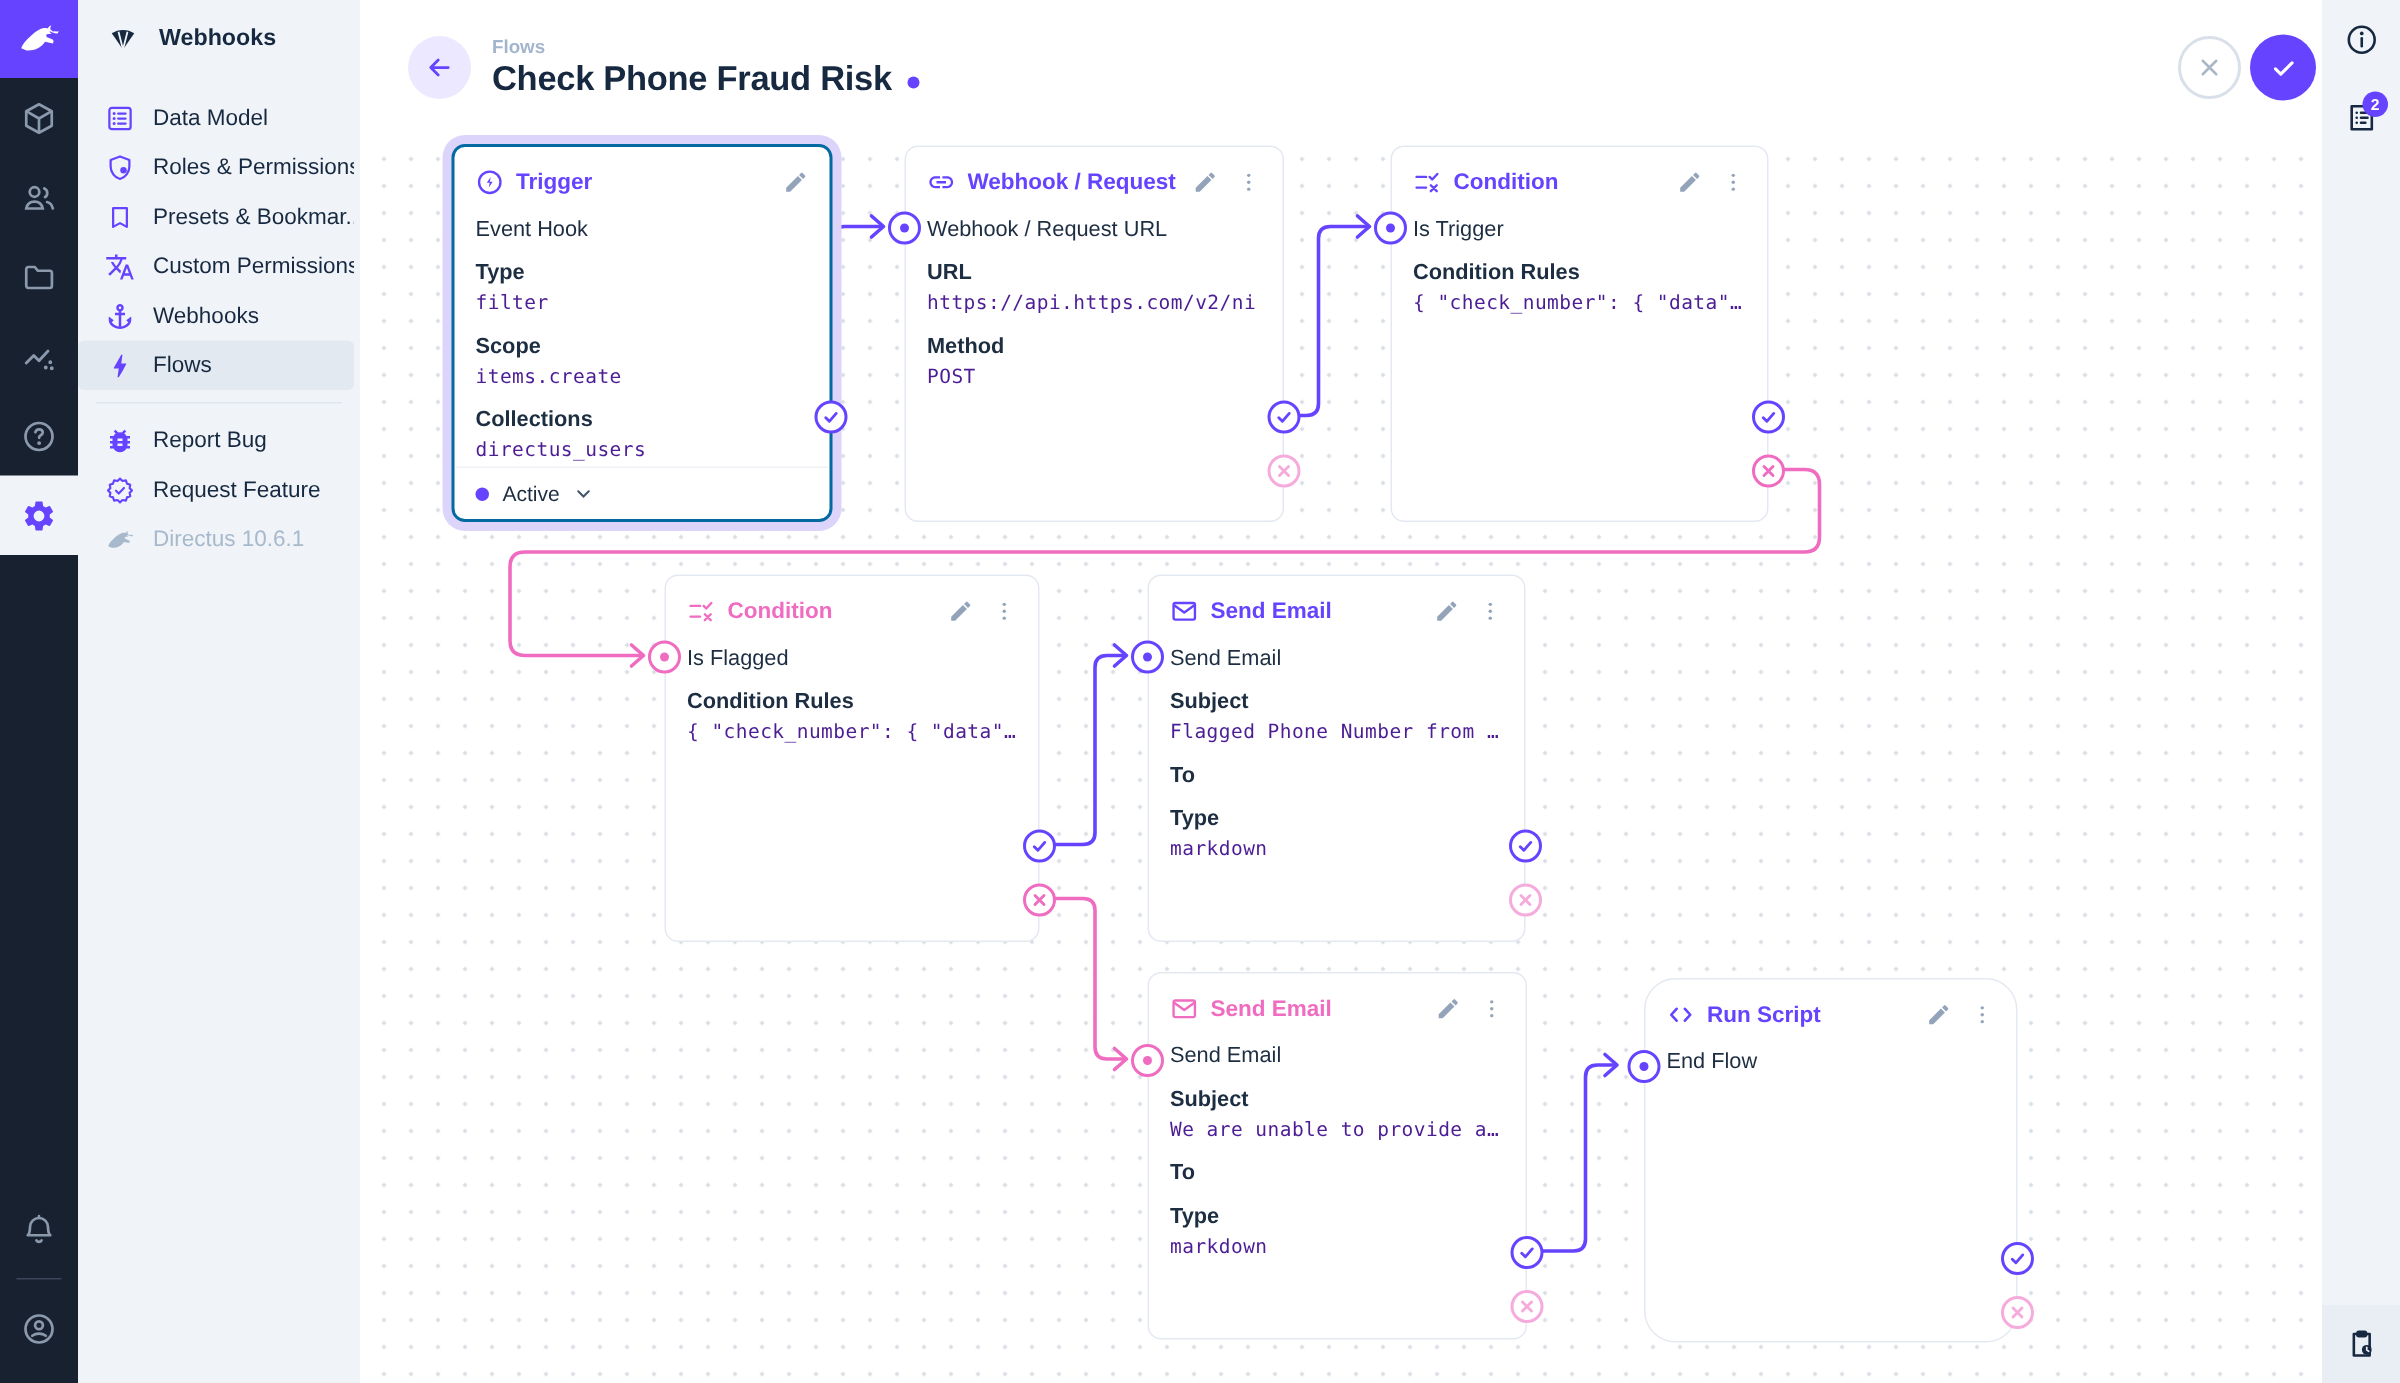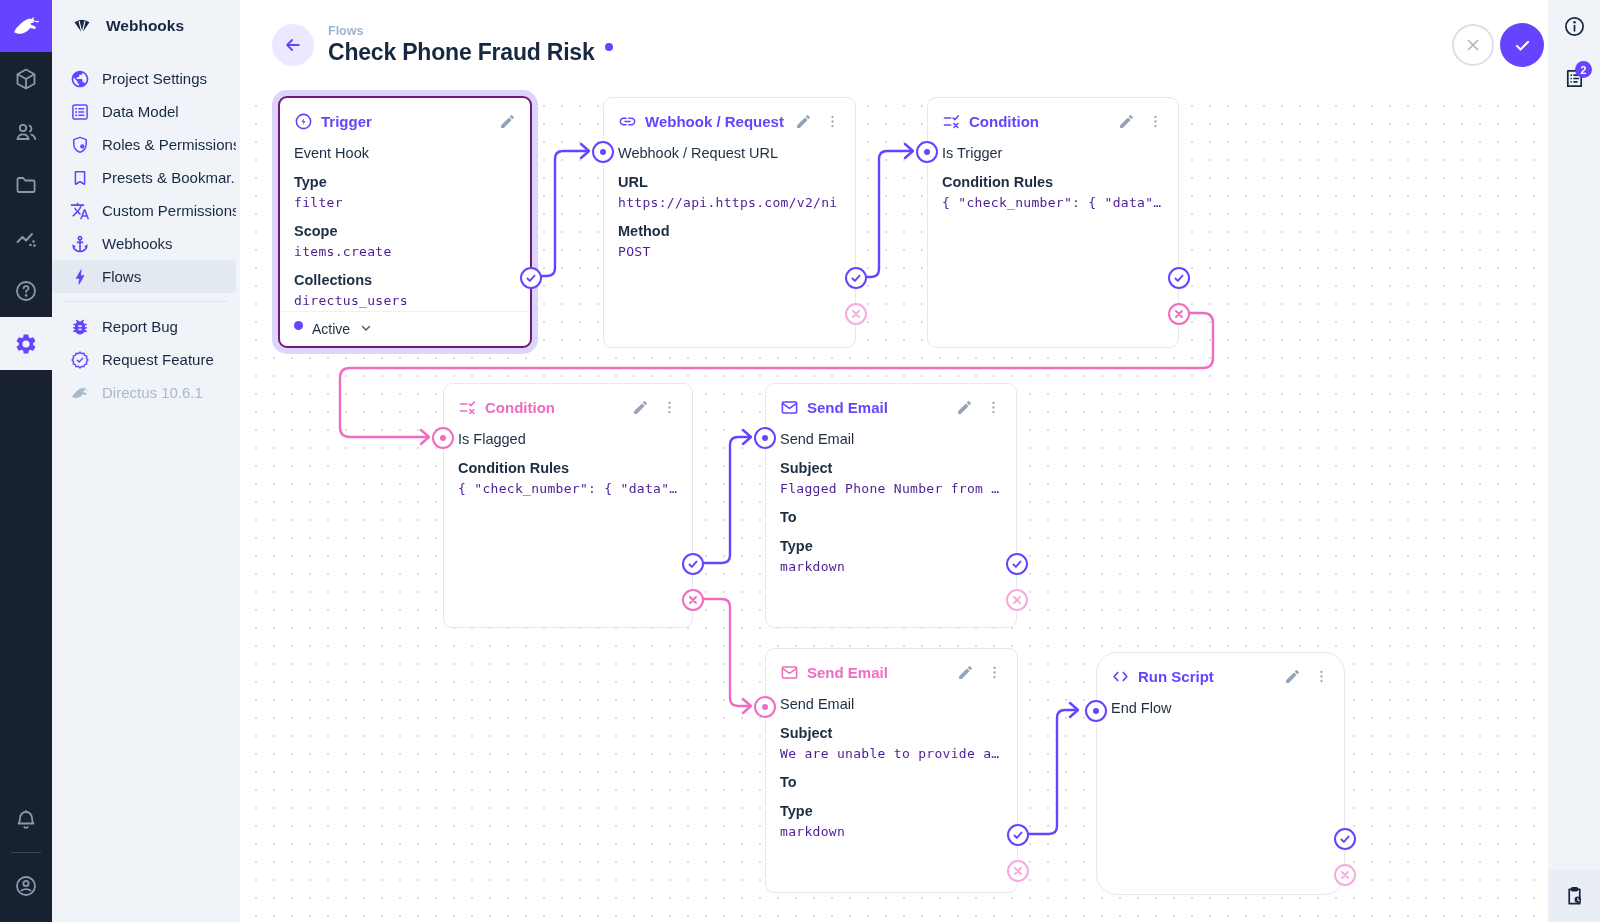--- a/index.html
+++ b/index.html
@@ -34,43 +34,43 @@
 
   
   .main { position:relative; flex:1; height:100%; background:#fff; overflow:hidden; }
   .grid-layer { position:absolute; left:0; right:0; top:90px; bottom:0;
     background-image:radial-gradient(circle,#d9dee5 1.3px,transparent 1.5px);
     background-size:18px 18px; background-position:7px 7px; }
   .main-header { position:absolute; top:0; left:0; right:0; height:90px; display:flex; align-items:center; padding-left:32px; z-index:30; }
   .back-btn { width:42px; height:42px; border-radius:50%; background:rgba(102,68,255,.12); color:#6644ff; display:flex; align-items:center; justify-content:center; cursor:pointer; }
   .title-block { margin-left:14px; }
   .breadcrumb { font-size:12.5px; font-weight:600; color:#a2b5cc; margin-bottom:1px; }
-  .title-row { display:flex; }
+  .title-row { display:flex; align-items:center; }
   .page-title { font-size:23px; font-weight:700; color:#172940; letter-spacing:-.2px; }
   .unsaved-dot { width:8px; height:8px; border-radius:50%; background:#6644ff; margin-left:10px; margin-top:4px; }
   .header-actions { margin-left:auto; margin-right:56px; display:flex; align-items:center; gap:6px; }
   .btn-cancel { width:42px; height:42px; border-radius:50%; background:#fff; border:2px solid #d9e0ea; color:#a9b6c8; display:flex; align-items:center; justify-content:center; cursor:pointer; }
   .btn-save { width:44px; height:44px; border-radius:50%; background:#6644ff; border:none; color:#fff; display:flex; align-items:center; justify-content:center; cursor:pointer; }
 
   
   .wires { position:absolute; left:0; top:0; width:1308px; height:922px; pointer-events:none; z-index:5; }
   .card { position:absolute; background:#fff; border:1.5px solid #e4e9f1; border-radius:9px; z-index:10; }
-  .card.selected { border:2px solid #701a75; box-shadow:0 0 0 6px #ddd4fb; }
+  .card.selected { border:2px solid #0369a1; box-shadow:0 0 0 6px #ddd4fb;margin-left:23px; }
   .card-header { display:flex; align-items:center; gap:8px; padding:13px 12px 0 14px; font-size:15px; font-weight:700; color:#6644ff; }
   .card.reject-tone .card-header { color:#ef6cc1; }
   .card-title { flex:1 1 auto; white-space:nowrap; overflow:hidden; }
   .card-header svg.type-icon { width:19px; height:19px; flex:0 0 19px; }
   .icon-btn { color:#93a3ba; background:none; border:none; cursor:pointer; display:flex; align-items:center; padding:2px; }
   .icon-btn svg { width:17px; height:17px; }
   .card-body { padding:8px 14px 0 14px; font-size:14.5px; color:#1d2e42; }
   .r-text { margin-top:3px; line-height:20px; }
   .r-label { margin-top:9px; font-weight:600; line-height:20px; }
   .r-label.gap { }
   .r-mono { margin-top:1px; font-family:"DejaVu Sans Mono",monospace; font-size:13px; color:#4c1d95; letter-spacing:.3px; line-height:19px; white-space:nowrap; overflow:hidden; }
-  .card-footer { position:absolute; left:1px; right:1px; bottom:0; border-top:1px solid #eef1f6; padding:9px 0 9px 13px; display:flex; gap:9px; font-size:14px; font-weight:500; color:#1d2e42; cursor:pointer; }
+  .card-footer { position:absolute; left:1px; right:1px; bottom:0; border-top:1px solid #eef1f6; padding:9px 0 9px 13px; display:flex; align-items:center; gap:9px; font-size:14px; font-weight:500; color:#1d2e42; cursor:pointer; }
   .status-dot { width:9px; height:9px; border-radius:50%; background:#6644ff; }
   .chev { color:#44556b; }
 
   
   .port { position:absolute; width:22px; height:22px; border-radius:50%; background:#fff; display:flex; align-items:center; justify-content:center; z-index:12; cursor:pointer; }
   .port svg { width:12px; height:12px; }
   .p-in  { left:-12px; top:43px; border:2px solid #6644ff; color:#6644ff; }
   .p-in.pink { border-color:#ef6cc1; color:#ef6cc1; }
   .p-in::after { content:""; width:6px; height:6px; border-radius:50%; background:currentColor; }
   .p-ok { right:-12px; top:169px; border:2px solid #6644ff; color:#6644ff; }
@@ -154,26 +154,20 @@
 
   <aside class="sidebar">
     <div class="sidebar-header">
       <svg width="24" height="24" viewBox="0 0 24 24">
           <path d="M12 19 L4.5 8.2 A 13.5 13.5 0 0 1 19.5 8.2 Z" fill="#172940"></path>
           <path d="M12 19 L9 7.2 M12 19 L15 7.2" stroke="#f0f4f9" stroke-width="1.2"></path>
         </svg>
       <span>Webhooks</span>
     </div>
     <ul class="nav">
-      <li class="nav-item">
-        <svg viewBox="0 0 24 24" fill="currentColor">
-            <path d="M12 2C6.48 2 2 6.48 2 12s4.48 10 10 10 10-4.48 10-10S17.52 2 12 2zM11 19.93c-3.95-.49-7-3.85-7-7.93 0-.62.08-1.21.21-1.79L9 15v1c0 1.1.9 2 2 2v1.93zm6.9-2.54c-.26-.81-1-1.39-1.9-1.39h-1v-3c0-.55-.45-1-1-1H8v-2h2c.55 0 1-.45 1-1V7h2c1.1 0 2-.9 2-2v-.41c2.93 1.19 5 4.06 5 7.41 0 2.08-.8 3.97-2.1 5.39z"></path>
-          </svg>
-        <span>Project Settings</span>
-      </li>
       <li class="nav-item">
         <svg viewBox="0 0 24 24" fill="none" stroke="currentColor" stroke-width="1.8" stroke-linecap="round">
             <rect x="3.5" y="3.5" width="17" height="17" rx="2"></rect>
             <path d="M7.3 8h.01M7.3 12h.01M7.3 16h.01" stroke-width="2.4"></path>
             <path d="M10.5 8h6M10.5 12h6M10.5 16h6"></path>
           </svg>
         <span>Data Model</span>
       </li>
       <li class="nav-item">
         <svg viewBox="0 0 24 24" fill="none" stroke="currentColor" stroke-width="1.8" stroke-linejoin="round">

